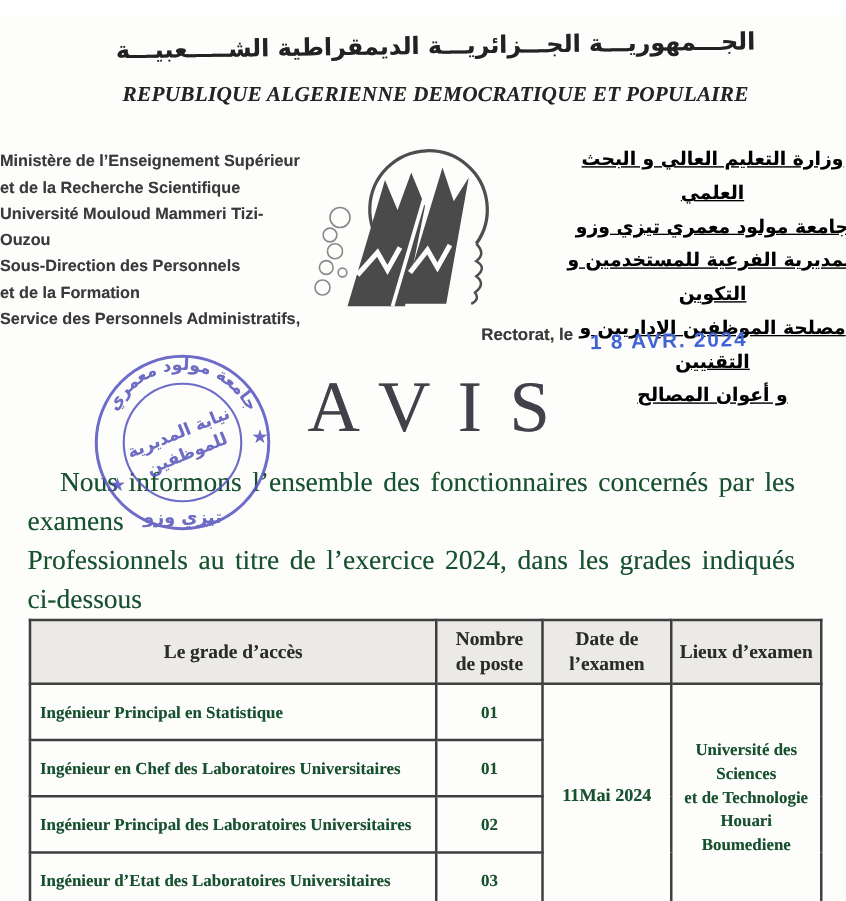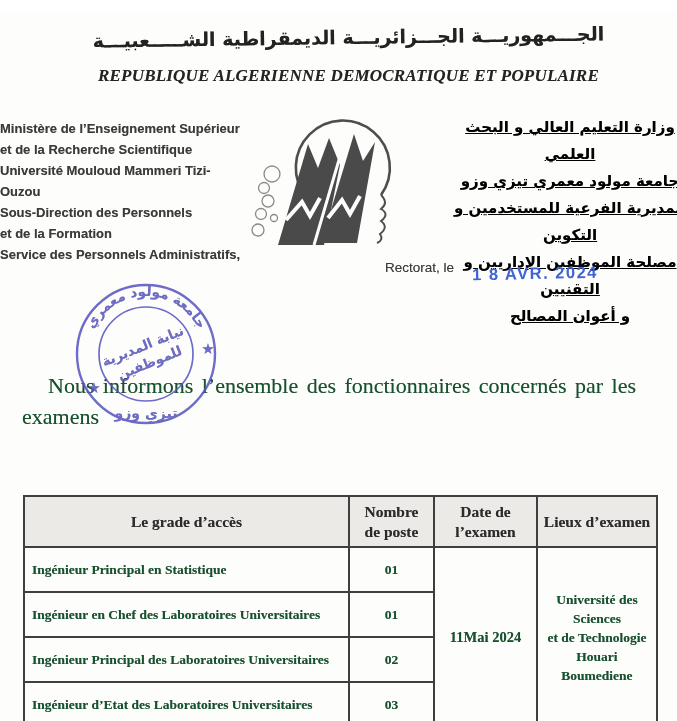--- a/index.html
+++ b/index.html
@@ -26,21 +26,21 @@
   }
   .right-block {
     position:absolute; right:2px; top:102px; width:250px; text-align:center;
     font-family:"DejaVu Sans", sans-serif; font-weight:bold;
     font-size:15px; line-height:27px; white-space:pre-line;
     direction:rtl; color:#000000;text-decoration:underline;
   }
   .logo { position:absolute; left:248px; top:106px; }
   .rectorat {
     position:absolute; left:385px; top:248px;
-    font-family:"Liberation Sans", sans-serif; font-weight:normal;
+    font-family:"Liberation Sans", sans-serif; font-weight:bold;
     font-size:13.5px; color:#3a3a3a;
   }
   .date-stamp {
     position:absolute; left:472px; top:252px;
     font-family:"Liberation Sans", sans-serif; font-weight:bold;
     font-size:16.5px; letter-spacing:1.5px; color:#4063d4;
     transform:rotate(-1.2deg); text-shadow:none;
   }
   .avis {
     position:absolute; left:246px; top:280px;
@@ -106,23 +106,25 @@
 
   <div class="right-block">وزارة التعليم العالي و البحث العلمي
 جامعة مولود معمري تيزي وزو
 المديرية الفرعية للمستخدمين و التكوين
 مصلحة الموظفين الإداريين و التقنيين
 و أعوان المصالح</div>
 
   <div class="rectorat">Rectorat, le</div>
   <div class="date-stamp">1 8 AVR. 2024</div>
 
+  <div class="avis">AVIS</div>
 
   <div class="para">
     <div class="pline first">Nous informons l’ensemble des fonctionnaires concernés par les examens</div>
+    <div class="pline">Professionnels au titre de l’exercice 2024, dans les grades indiqués ci-dessous</div>
   </div>
 
   <svg class="stamp" viewBox="0 0 172 172" width="172" height="172" aria-hidden="true">
     <g fill="none" stroke="#5553c0">
       <circle cx="86" cy="86" r="69" stroke-width="2.4"></circle>
       <circle cx="86" cy="86" r="47" stroke-width="1.7"></circle>
     </g>
     <defs>
       <path id="stamp-arc-top" d="M 35.8,115 A 58,58 0 1 1 136.2,115"></path>
     </defs>

